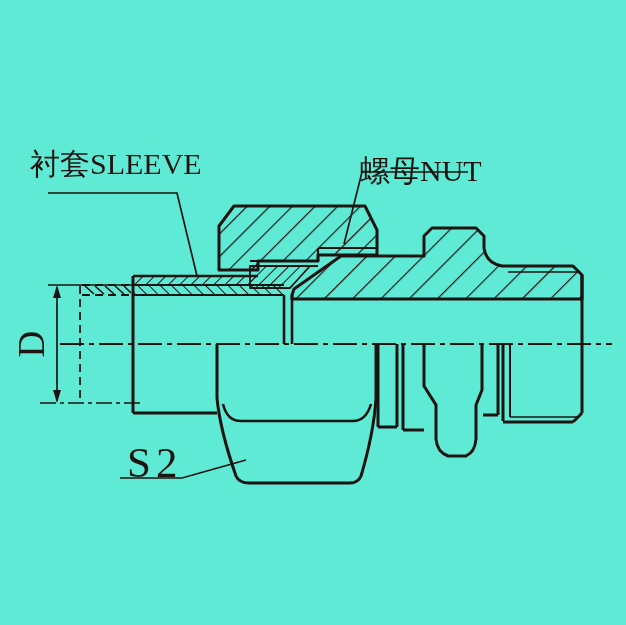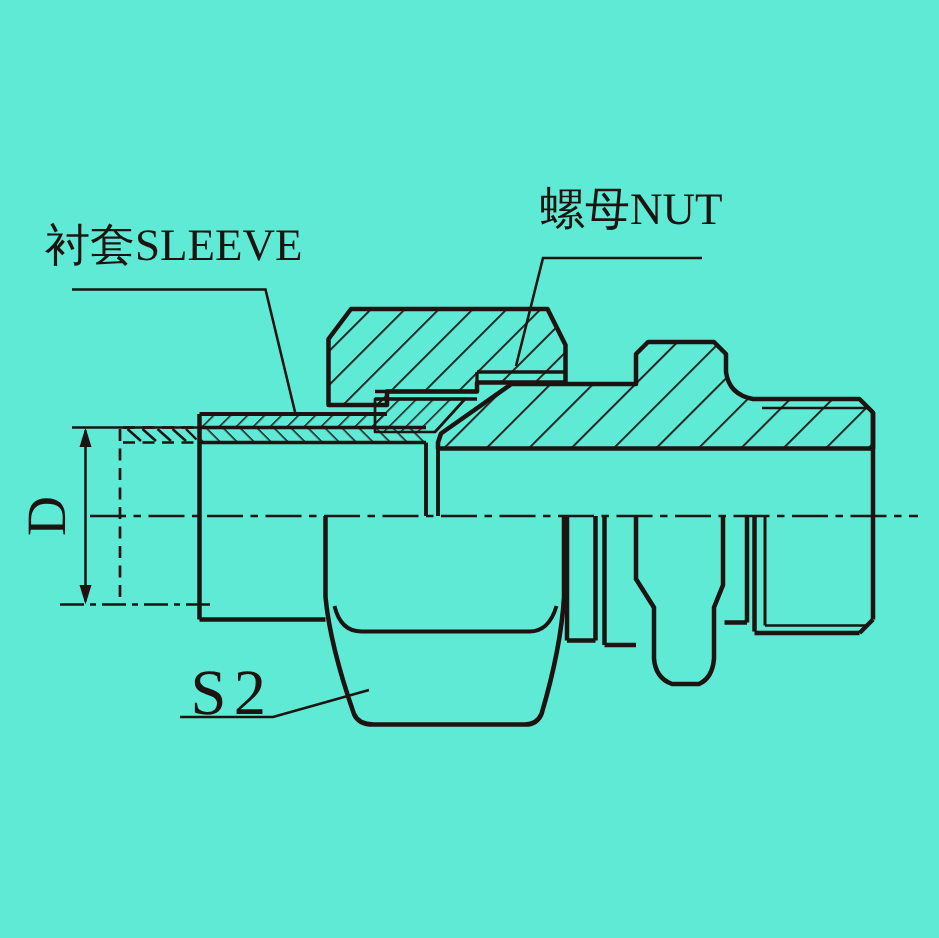--- a/index.html
+++ b/index.html
@@ -12,21 +12,21 @@
   }
   #drawing-svg{position:absolute;left:0;top:0;}
   .lbl{
     position:absolute;
     color:#1d1411;
     white-space:nowrap;
     line-height:1;
     font-family:"Liberation Serif","DejaVu Serif",serif;
   }
   #lbl-sleeve{left:30px;top:149px;font-size:30px;}
-  #lbl-nut{left:360px;top:125px;font-size:30px;}
+  #lbl-nut{left:360px;top:156px;font-size:30px;}
   #lbl-s2{left:127px;top:441px;font-size:43px;letter-spacing:5px;}
   #lbl-d{
     left:10px;top:322px;width:44px;height:44px;
     font-size:37px;text-align:center;line-height:44px;
     transform:rotate(-90deg);
   }
 </style>
 </head>
 <body>
 

